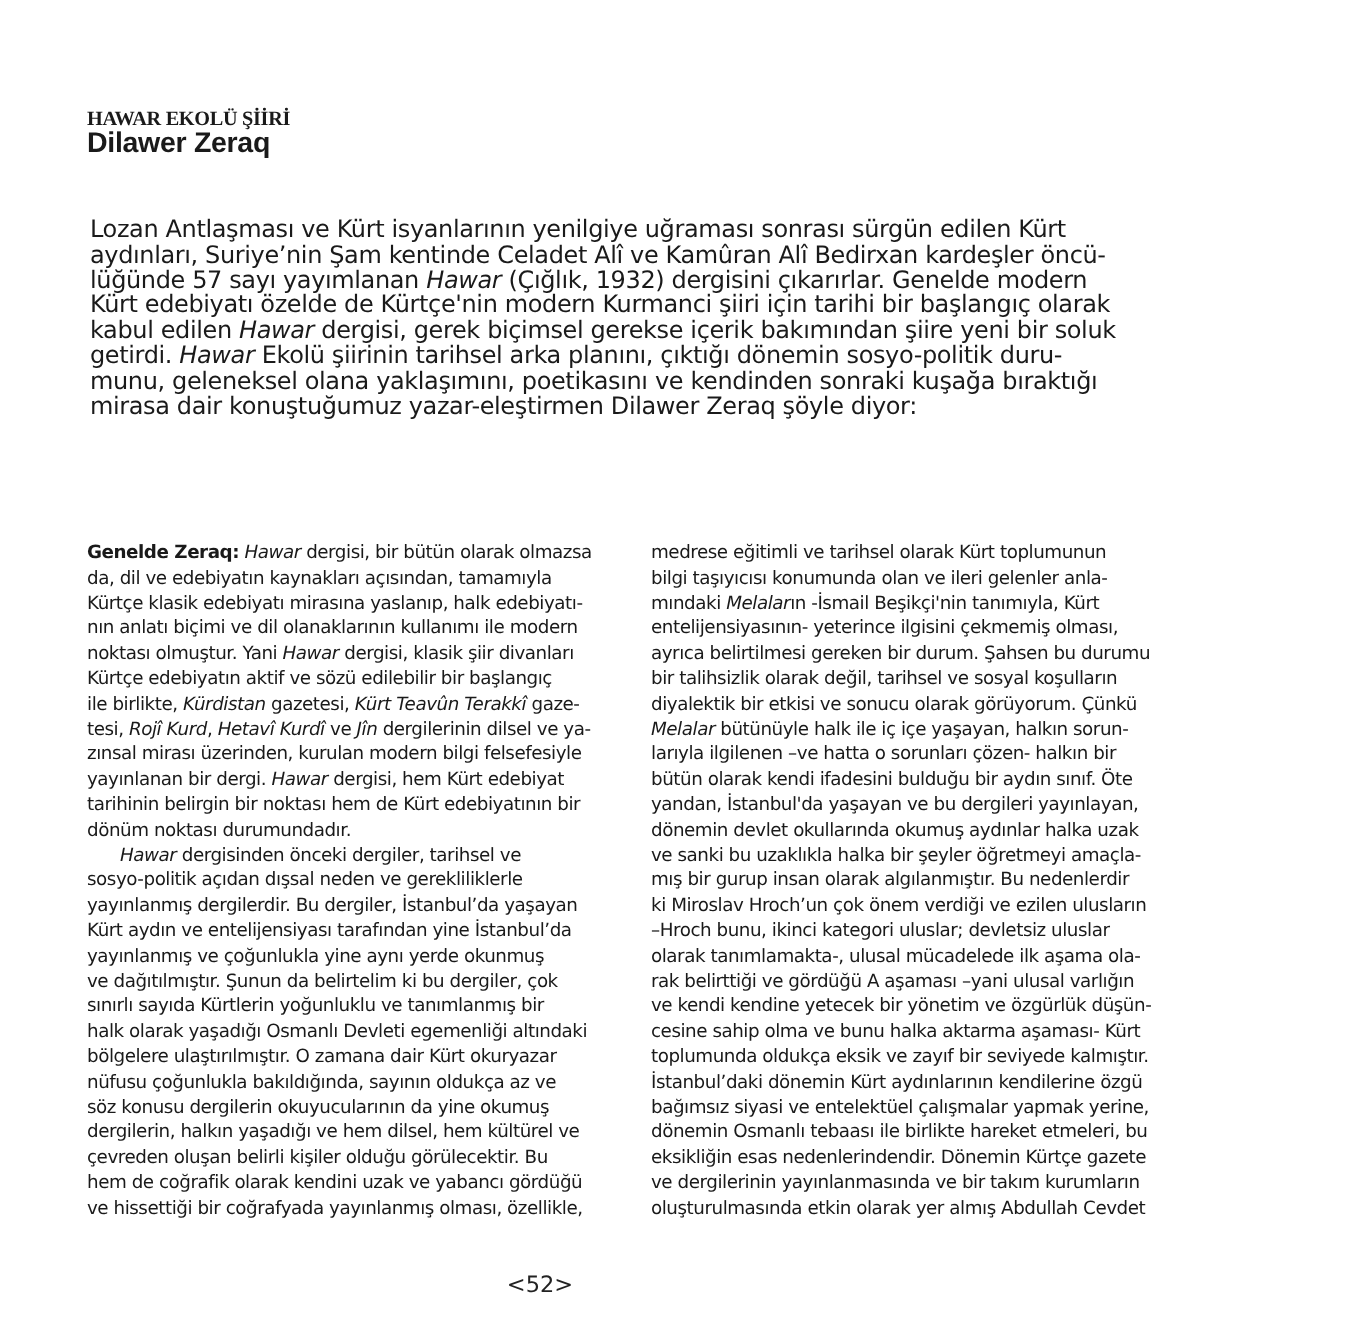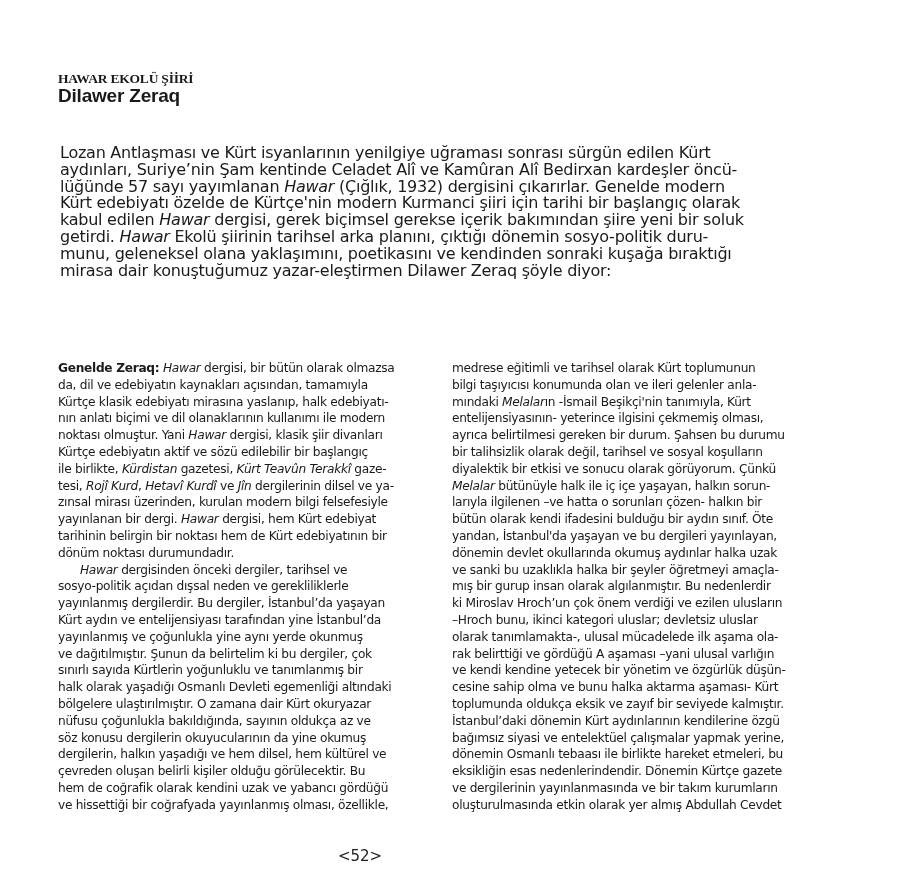--- a/index.html
+++ b/index.html
@@ -51,21 +51,21 @@
       white-space: nowrap;
     }
     .col {
       position: absolute;
       top: 360px;
       font-size: 12.2px;
       line-height: 16.8px;
       letter-spacing: -0.3px;
     }
     .col-left { left: 58px; width: 370px; }
-    .col-right { left: 452px; width: 375px; }
+    .col-right { left: 434px; width: 375px; }
     .indent { padding-left: 22px; }
     .speaker { font-weight: bold; }
     .page-number {
       position: absolute;
       left: 0;
       width: 720px;
       top: 847px;
       text-align: center;
       font-size: 15px;
       line-height: 18px;

